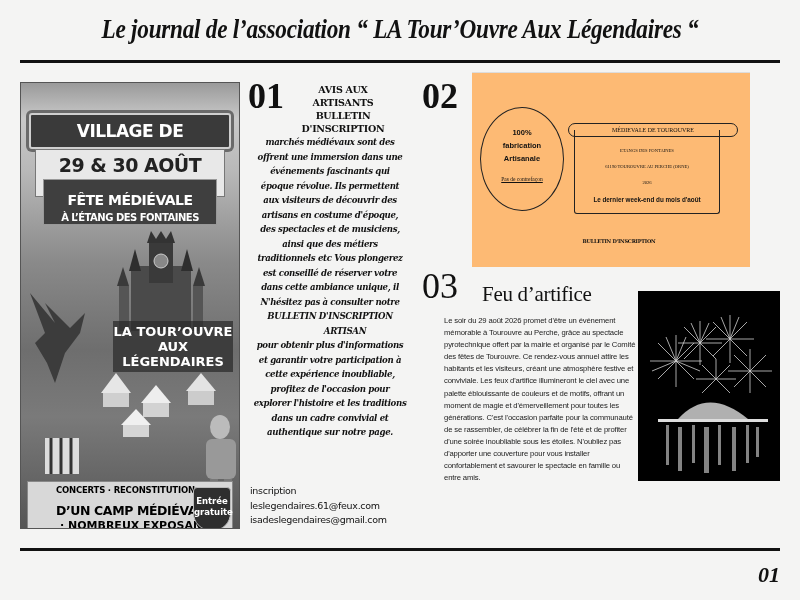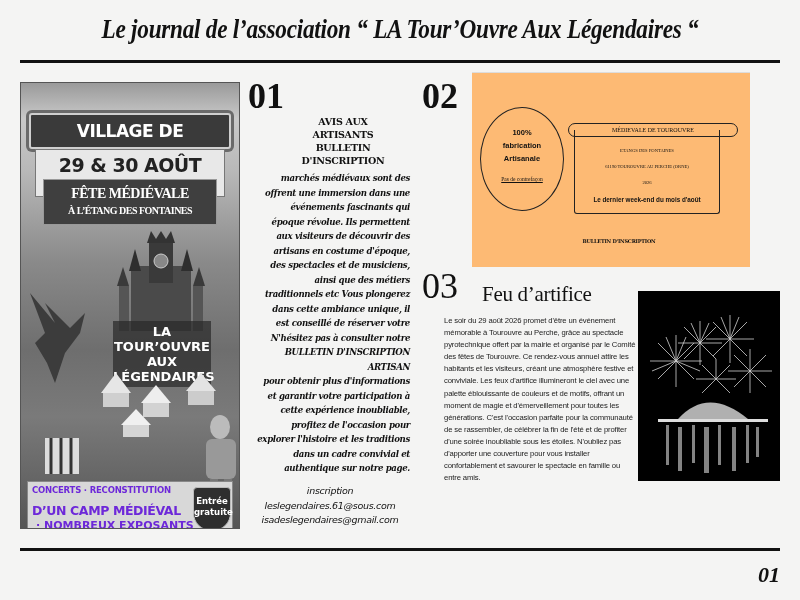--- a/index.html
+++ b/index.html
@@ -33,38 +33,38 @@
     background: linear-gradient(180deg,#9a9a9a 0%,#c9c9c9 8%,#b8b8b8 20%,#8a8a8a 40%,#6e6e6e 60%,#7a7a7a 75%,#555 100%);
     overflow: hidden; border: 1px solid #555;
   }
   .banner {
     position: absolute; left: 8px; right: 8px;
     text-align: center; font-family: "DejaVu Sans", sans-serif; font-weight: bold;
     color: #fff; letter-spacing: -0.5px;
   }
   .banner.b1 { top: 30px; height: 36px; background: #3a3a3a; border: 2px solid #cfcfcf; border-radius: 3px; font-size: 17px; line-height: 32px; box-shadow: 0 0 0 3px #6a6a6a; }
   .banner.b2 { top: 66px; height: 48px; background: #e8e8e8; color: #222; font-size: 19px; line-height: 30px; left: 14px; right: 14px; border: 1px solid #777; }
-  .banner.b3 { top: 96px; height: 46px; background: #3f3f3f; font-size: 13px; line-height: 17px; left: 22px; right: 22px; padding-top: 5px; border: 1px solid #999; font-family: Liberation Serif, serif; }
+  .banner.b3 { top: 96px; height: 46px; background: #3f3f3f; font-size: 13px; line-height: 17px; left: 22px; right: 22px; padding-top: 12px; border: 1px solid #999; }
   .castle {
     position: absolute; left: 90px; top: 148px; width: 100px; height: 100px;
   }
   .tour-title {
-    position: absolute; left: 92px; top: 238px; width: 98px;
+    position: absolute; left: 92px; top: 238px; width: 120px;
     text-align: center; color: #fff; font-family: "DejaVu Sans", sans-serif; font-weight: bold;
     font-size: 13px; line-height: 15px; background: rgba(40,40,40,0.7); padding: 3px 0;
   }
   .tents { position: absolute; left: 70px; top: 280px; width: 140px; height: 80px; }
   .dragon { position: absolute; left: 4px; top: 200px; width: 70px; height: 110px; }
   .ship { position: absolute; left: 10px; top: 350px; width: 62px; height: 70px; }
   .knight { position: absolute; left: 175px; top: 330px; width: 45px; height: 90px; }
   .bottom-panel {
     position: absolute; left: 6px; right: 6px; top: 398px; height: 48px;
     background: #d8d8d8; border: 1px solid #888;
-    text-align: left; padding: 3px 0 0 4px;
-    font-family: "DejaVu Sans", sans-serif; font-weight: bold; color: #6d28d9;
+    text-align: left; padding: 3px 0 0 28px;
+    font-family: "DejaVu Sans", sans-serif; font-weight: bold; color: #000000;
   }
   .bottom-panel .l1 { font-size: 8.5px; letter-spacing: -0.2px; }
   .bottom-panel .l2 { font-size: 12.5px; letter-spacing: -0.4px; margin-top: 8px; }
   .bottom-panel .l3 { font-size: 11px; margin-top: 1px; padding-left: 4px; }
   .badge {
     position: absolute; right: 8px; top: 404px; width: 38px; height: 44px;
     background: #2e2e2e; color: #fff; border: 1px solid #bbb;
     border-radius: 4px 4px 18px 18px;
     text-align: center; font-family: "DejaVu Sans", sans-serif; font-weight: bold;
     font-size: 8.5px; line-height: 11px; padding-top: 8px;
@@ -73,31 +73,31 @@
   
   .num {
     position: absolute; font-family: "Liberation Serif", serif; font-weight: bold; font-size: 36px; line-height: 36px;
   }
   .num.n01 { left: 248px; top: 78px; }
   .num.n02 { left: 422px; top: 78px; }
   .num.n03 { left: 422px; top: 268px; font-weight: normal; }
   .a1-head {
     position: absolute; left: 288px; top: 83px; width: 110px;
     text-align: center; font-family: "DejaVu Serif", serif; font-weight: bold;
-    font-size: 9.5px; line-height: 13px; letter-spacing: -0.3px; margin-top: 32px;
+    font-size: 9.5px; line-height: 13px; letter-spacing: -0.3px;
   }
   .a1-body {
     position: absolute; left: 250px; top: 135px; width: 160px;
-    text-align: right; font-family: "DejaVu Serif", serif; font-style: italic; font-weight: bold;
-    font-size: 8.6px; line-height: 14.5px; letter-spacing: -0.35px; margin-top: 36px;
+    text-align: center; font-family: "DejaVu Serif", serif; font-style: italic; font-weight: bold;
+    font-size: 8.6px; line-height: 14.5px; letter-spacing: -0.35px;
   }
   .a1-body .date { font-size: 11px; font-style: italic; }
   .a1-contact {
-    position: absolute; left: 250px; top: 484px; width: 160px; text-align: center;
-    font-family: "DejaVu Sans", sans-serif; font-size: 9.5px; line-height: 14.5px; letter-spacing: -0.3px; font-style: italic;
+    position: absolute; left: 250px; top: 484px; width: 160px; text-align: left;
+    font-family: "DejaVu Sans", sans-serif; font-size: 9.5px; line-height: 14.5px; letter-spacing: -0.3px;
   }
 
   
   .card02 {
     position: absolute; left: 472px; top: 72px; width: 278px; height: 195px;
     background: #fdba74; border-top: 1px solid #ddd;
   }
   .oval {
     position: absolute; left: 8px; top: 34px; width: 84px; height: 104px;
     border: 1px solid #222; border-radius: 50%;
@@ -216,36 +216,36 @@
 <div class="a1-body">
   <div>marchés médiévaux sont des</div>
   <div>offrent une immersion dans une</div>
   <div>événements fascinants qui</div>
   <div>époque révolue. Ils permettent</div>
   <div>aux visiteurs de découvrir des</div>
   <div>artisans en costume d'époque,</div>
   <div>des spectacles et de musiciens,</div>
   <div>ainsi que des métiers</div>
   <div>traditionnels etc Vous plongerez</div>
+  <div>est conseillé de réserver votre</div>
   <div>dans cette ambiance unique, il</div>
-  <div>est conseillé de réserver votre</div>
   <div>N'hésitez pas à consulter notre</div>
   <div>BULLETIN D'INSCRIPTION</div>
   <div style="padding-left:30px;">ARTISAN</div>
   <div>pour obtenir plus d'informations</div>
   <div>et garantir votre participation à</div>
   <div>cette expérience inoubliable,</div>
   <div>profitez de l'occasion pour</div>
   <div>explorer l'histoire et les traditions</div>
   <div>dans un cadre convivial et</div>
   <div>authentique sur notre page.</div>
 </div>
 <div class="a1-contact">
   <div>inscription</div>
-  <div>leslegendaires.61@sous.com</div>
+  <div>leslegendaires.61@feux.com</div>
   <div>isadeslegendaires@gmail.com</div>
 </div>
 
 <div class="num n02">02</div>
 <div class="card02">
   <div class="oval">
     <div>100%</div>
     <div>fabrication</div>
     <div>Artisanale</div>
     <span class="small">Pas de contrefaçon</span>

